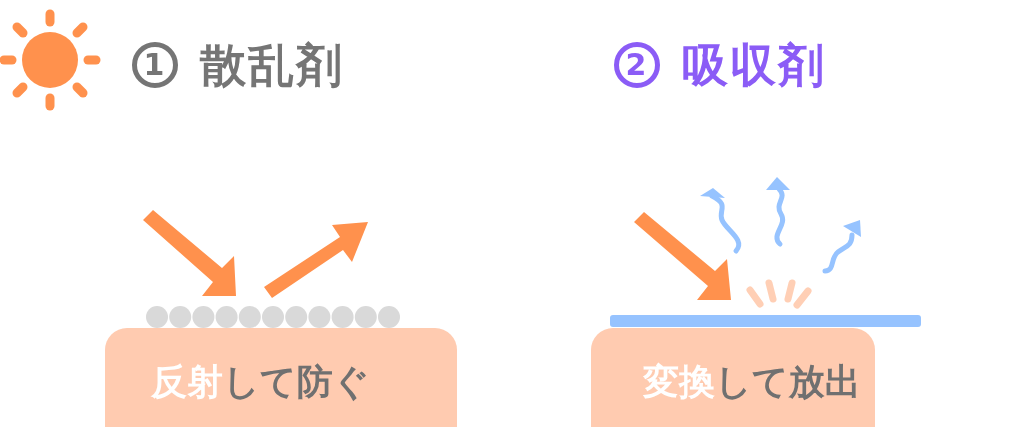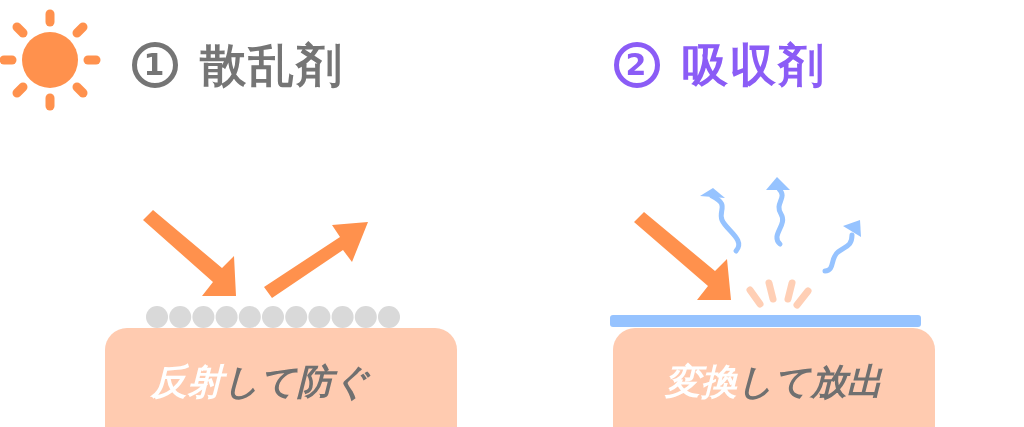--- a/index.html
+++ b/index.html
@@ -7,21 +7,21 @@
          font-family: "DejaVu Sans", sans-serif; }
   .abs { position: absolute; }
   .title { font-weight: bold; font-size: 46px; letter-spacing: 2px; line-height: 1; white-space: nowrap; }
   .circ { display: inline-block; width: 46px; height: 46px; border-radius: 50%;
           border: 5px solid currentColor; box-sizing: border-box; text-align: center;
           font-size: 30px; line-height: 36px; font-weight: bold; vertical-align: middle;
           margin-right: 22px; position: relative; top: -4px; }
   .t1 { left: 132px; top: 42px; color: #757575; }
   .t2 { left: 614px; top: 42px; color: #8b5cf6; }
   .skin { background: #ffcbb0; border-radius: 22px 22px 0 0; }
-  .label { font-weight: bold; font-size: 36px; line-height: 1; white-space: nowrap; font-style: italic; }
+  .label { font-weight: bold; font-size: 36px; line-height: 1; white-space: nowrap; }
   .w { color: #ffffff; }
   .g { color: #707070; }
   svg { position: absolute; left: 0; top: 0; }
 </style>
 </head>
 <body>
 
 <svg width="1024" height="427">
   <g fill="#ff914d" stroke="#ff914d" stroke-linecap="round">
     <circle cx="50" cy="60" r="28" stroke="none"></circle>
@@ -89,17 +89,17 @@
 <div class="abs title t2">
   <span class="circ">2</span><span>吸収剤</span>
 </div>
 
 <div class="abs skin" style="left:105px; top:328px; width:352px; height:99px;">
   <div class="abs label" style="left:46px; top:36px;">
     <span class="w">反射</span><span class="g">して防ぐ</span>
   </div>
 </div>
 
-<div class="abs skin" style="left:613px; top:328px; width:322px; height:99px;">
+<div class="abs skin" style="left:591px; top:328px; width:284px; height:99px;">
   <div class="abs label" style="left:52px; top:36px;">
     <span class="w">変換</span><span class="g">して放出</span>
   </div>
 </div>
 
 </body></html>

